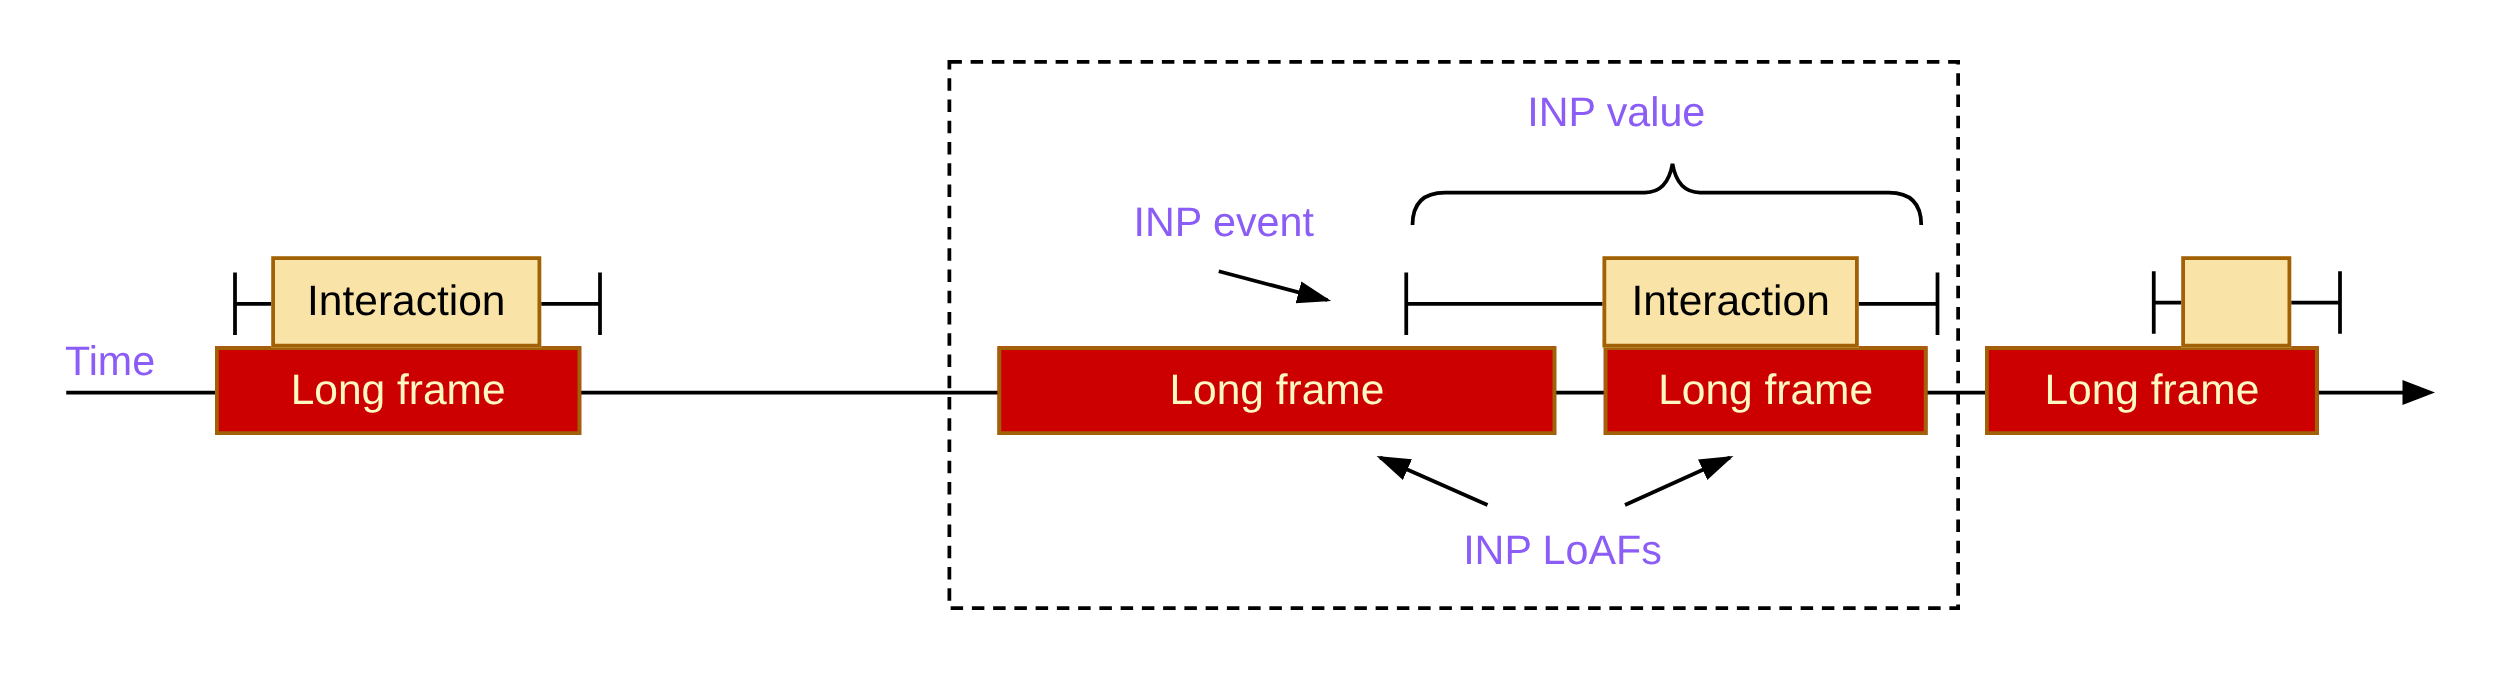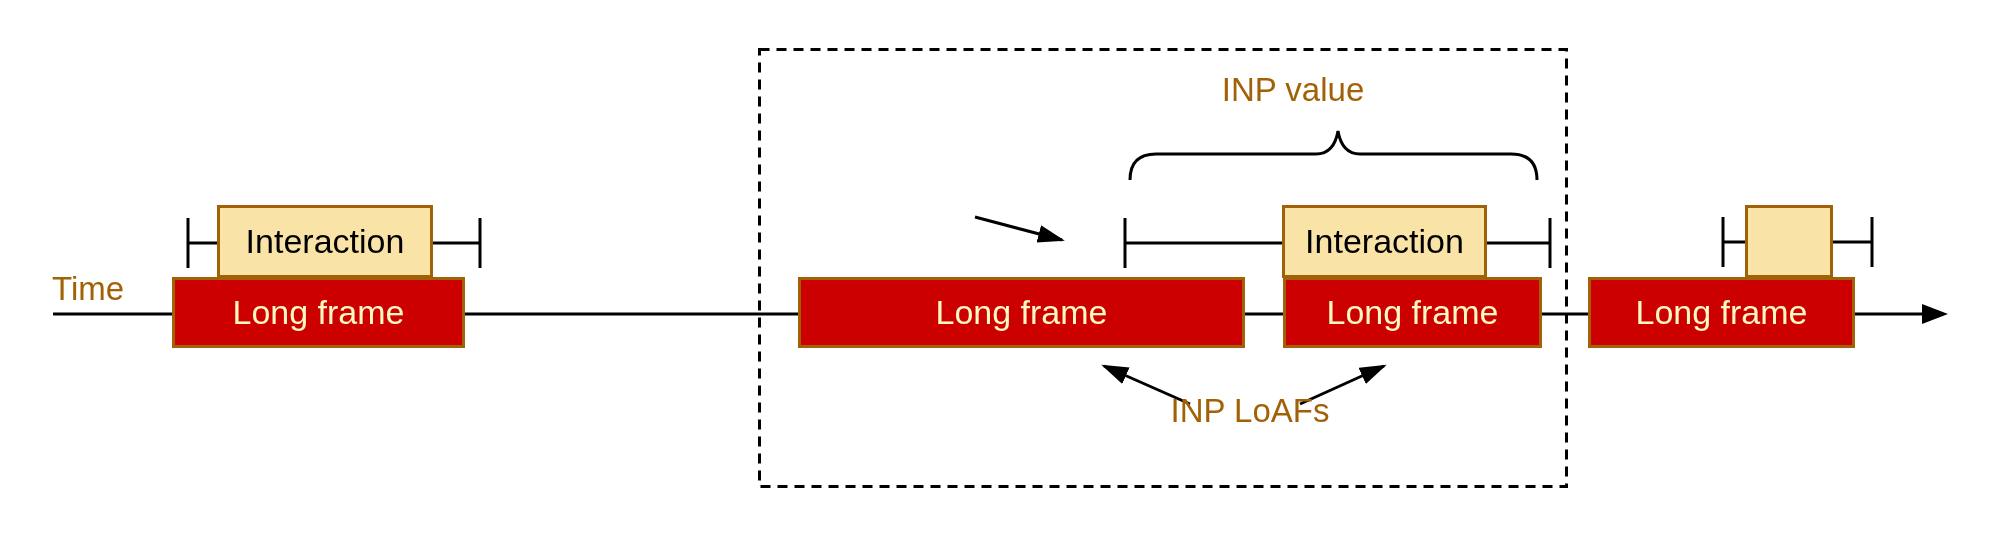--- a/index.html
+++ b/index.html
@@ -41,32 +41,32 @@
   }
   .lf1 { left: 172px;  width: 293px; }
   .lf2 { left: 798px;  width: 447px; }
   .lf3 { left: 1283px; width: 259px; }
   .lf4 { left: 1588px; width: 267px; }
   .i1  { left: 217px;  width: 216px; }
   .i2  { left: 1282px; width: 205px; }
   .i3  { left: 1745px; width: 88px;  }
   .label {
     position: absolute;
-    color: #a16207;
+    color: #8b5cf6;
     font-size: 33px;
     line-height: 1;
     white-space: nowrap;
     z-index: 2;
     text-align: right;
   }
   .label-time      { left: 52px;  top: 272px; }
   .label-centered  { transform: translateX(-50%); }
   .label-inp-value { left: 1293px; top: 73px;  }
   .label-inp-event { left: 979px;  top: 161px; }
-  .label-inp-loafs { left: 1250px; top: 394px; }
+  .label-inp-loafs { left: 1250px; top: 423px; }
 </style>
 </head>
 <body>
 
 <div class="canvas">
 
   <svg class="layer-svg" width="2004" height="546" viewBox="0 0 2004 546">
     <defs>
       <marker id="ah" markerWidth="11" markerHeight="8" refX="8" refY="3" orient="auto" markerUnits="strokeWidth">
         <path d="M0,0 L9,3 L0,6 Z" fill="#000000"></path>
@@ -123,15 +123,16 @@
   </div>
   <div class="box interaction i2" style="background-color: rgb(249, 227, 166);">
     <span>Interaction</span>
   </div>
   <div class="box interaction i3" style="background-color: rgb(249, 227, 166);">
     <span></span>
   </div>
 
   <div class="label label-time">Time</div>
   <div class="label label-centered label-inp-value">INP value</div>
+  <div class="label label-centered label-inp-event">INP event</div>
   <div class="label label-centered label-inp-loafs">INP LoAFs</div>
 
 </div>
 
 </body></html>

